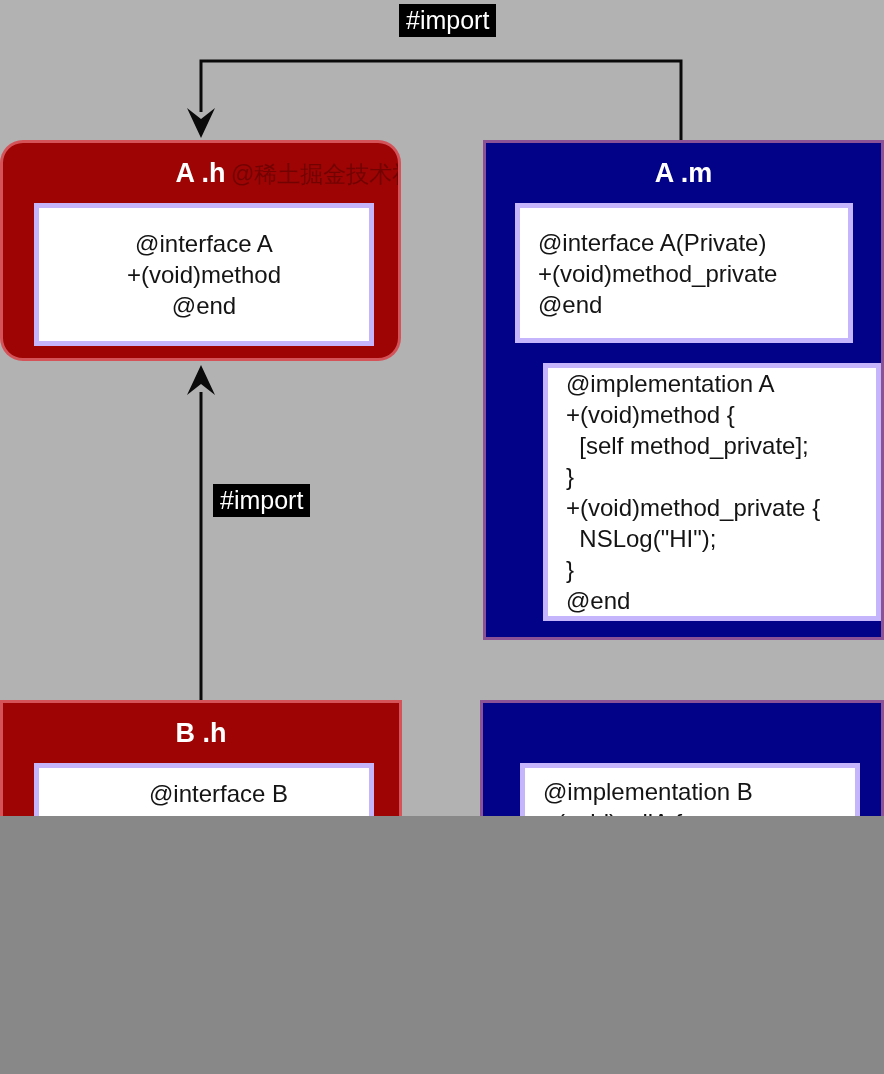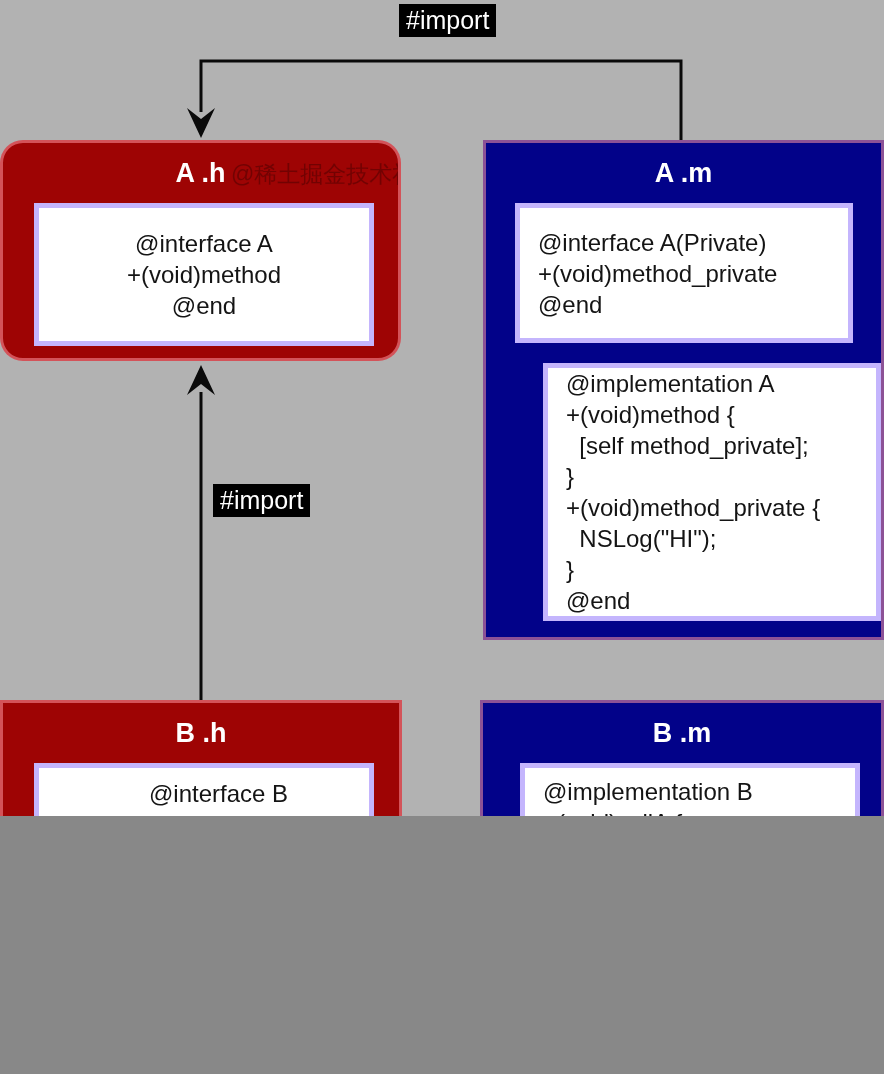--- a/index.html
+++ b/index.html
@@ -168,21 +168,20 @@
   <div class="file-box red box-b-h">
     <div class="box-title">B .h</div>
     <div class="code-box code-box-b-h">
       <div class="code center">@interface B
 +(void)callA
 @end</div>
     </div>
   </div>
 
   <div class="file-box blue box-b-m">
-    <div class="box-title">B .m</div>
     <div class="code-box code-box-b-m">
       <div class="code left">@implementation B
 +(void)callA {
   [A method];
 }
 @end</div>
     </div>
   </div>
 
   <div class="wm-community">@稀土掘金技术社区</div>

